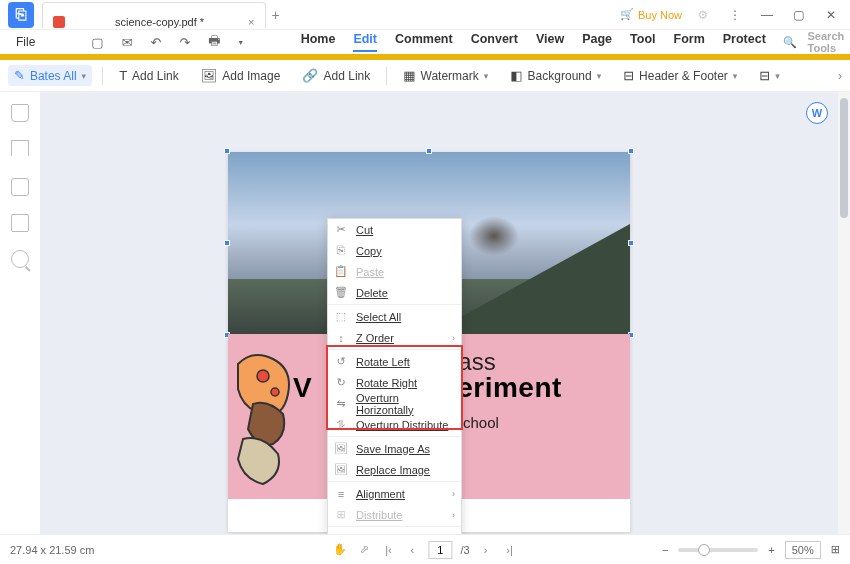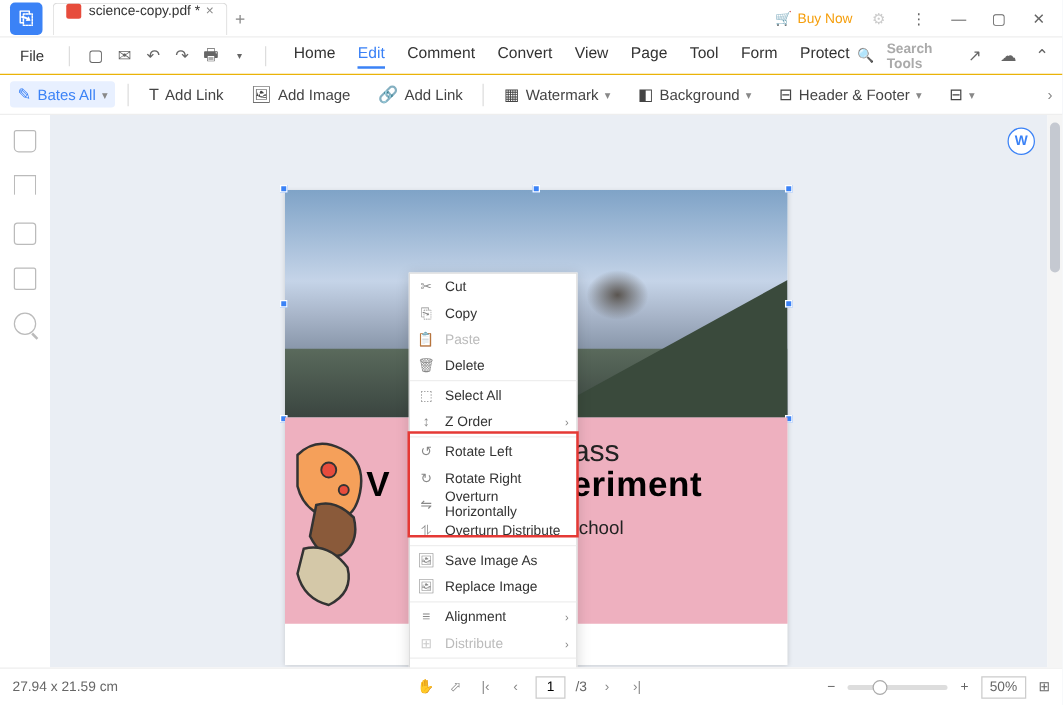--- a/index.html
+++ b/index.html
@@ -1,35 +1,35 @@
 <!DOCTYPE html>
 <html><head>
 <meta charset="utf-8">
 <style>
 * { margin: 0; padding: 0; box-sizing: border-box; font-family: -apple-system, BlinkMacSystemFont, "Segoe UI", sans-serif; }
 body { width: 850px; height: 564px; background: #fff; overflow: hidden; position: relative; font-size: 12px; color: #333; }
 
 
 .titlebar { height: 30px; display: flex; align-items: center; background: #fff; border-bottom: 1px solid #eee; }
 .app-icon { width: 26px; height: 26px; background: #3b82f6; border-radius: 4px; margin: 0 8px; display: flex; align-items: center; justify-content: center; color: #fff; font-weight: bold; font-size: 14px; }
-.tab { display: flex; align-items: flex-start; padding: 0 10px; height: 26px; border: 1px solid #ddd; border-bottom: none; border-radius: 4px 4px 0 0; font-size: 11px; background: #fff; position: relative; min-width: 140px; }
+.tab { display: flex; align-items: flex-end; padding: 0 10px; height: 26px; border: 1px solid #ddd; border-bottom: none; border-radius: 4px 4px 0 0; font-size: 11px; background: #fff; position: relative; min-width: 140px; gap: 44px; }
 .tab .icon { width: 12px; height: 12px; background: #e74c3c; border-radius: 2px; margin-right: 6px; }
 .tab-close { margin-left: auto; color: #888; cursor: pointer; }
 .tab-add { margin-left: 6px; color: #888; font-size: 14px; cursor: pointer; }
 .titlebar-right { margin-left: auto; display: flex; align-items: center; gap: 10px; padding-right: 8px; }
 .buy-now { color: #f59e0b; font-size: 11px; display: flex; align-items: center; gap: 4px; }
 .win-btn { width: 22px; text-align: center; color: #666; font-size: 12px; cursor: pointer; }
 
 
-.menubar { height: 30px; display: flex; align-items: center; padding: 0 8px; gap: 6px; border-bottom: 1px solid #eab308; justify-content: center; }
+.menubar { height: 30px; display: flex; align-items: center; padding: 0 8px; gap: 18px; border-bottom: 6px solid #eab308; }
 .file-menu { padding: 4px 8px; font-size: 12px; }
 .menubar .iconbtn { width: 22px; height: 22px; display: flex; align-items: center; justify-content: center; color: #666; cursor: pointer; font-size: 13px; }
 .menubar .sep { width: 1px; height: 16px; background: #ddd; margin: 0 6px; }
 .main-menu { display: flex; gap: 18px; margin-left: 10px; }
-.main-menu span { font-size: 12.5px; cursor: pointer; font-weight: 400; }
+.main-menu span { font-size: 12.5px; cursor: pointer; font-weight: 700; }
 .main-menu .active { color: #3b82f6; border-bottom: 2px solid #3b82f6; padding-bottom: 4px; }
 .menubar-right { margin-left: auto; display: flex; align-items: center; gap: 10px; color: #888; }
 .search-tools { font-size: 11px; color: #aaa; font-weight: bold; }
 
 
 .toolbar { height: 32px; display: flex; align-items: center; padding: 0 8px; gap: 10px; border-bottom: 1px solid #eee; }
 .tbitem { display: flex; align-items: center; gap: 5px; padding: 3px 6px; font-size: 12px; cursor: pointer; color: #444; border-radius: 3px; }
 .tbitem.primary { background: #e8f0ff; color: #3b82f6; }
 .tbitem .caret { font-size: 9px; color: #888; }
 .toolbar .sep { width: 1px; height: 18px; background: #ddd; }
@@ -67,21 +67,21 @@
 .pinkbox .title-lg .gap { display: inline-block; width: 145px; }
 .pinkbox .subtitle { position: absolute; left: 225px; top: 80px; font-size: 15px; color: #222; }
 .doodle { position: absolute; left: 5px; top: 10px; width: 95px; height: 145px; }
 
 
 .ctxmenu { position: absolute; left: 327px; top: 218px; width: 135px; background: #fff; border: 1px solid #ddd; box-shadow: 0 2px 10px rgba(0,0,0,0.15); font-size: 11px; }
 .ctxmenu .row { display: flex; align-items: center; height: 21px; padding: 0 6px; gap: 8px; cursor: pointer; }
 .ctxmenu .row.disabled { color: #bbb; cursor: default; }
 .ctxmenu .row .ico { width: 14px; text-align: center; color: #888; font-size: 11px; }
 .ctxmenu .row.disabled .ico { color: #ccc; }
-.ctxmenu .row .lbl { flex: 1; }
+.ctxmenu .row .lbl { flex: 1; text-decoration: underline; }
 .ctxmenu .row .arrow { color: #888; font-size: 9px; }
 .ctxmenu .divider { height: 1px; background: #eee; margin: 1px 0; }
 .redbox { position: absolute; border: 2px solid #e53935; pointer-events: none; }
 
 
 .wbadge { position: absolute; right: 22px; top: 102px; width: 22px; height: 22px; border-radius: 50%; border: 1.5px solid #3b82f6; background: #fff; display: flex; align-items: center; justify-content: center; color: #3b82f6; font-size: 11px; font-weight: bold; }
 
 
 .statusbar { position: absolute; bottom: 0; left: 0; right: 0; height: 30px; display: flex; align-items: center; padding: 0 10px; font-size: 11px; color: #666; background: #fff; border-top: 1px solid #eee; }
 .status-center { position: absolute; left: 50%; transform: translateX(-50%); display: flex; align-items: center; gap: 8px; }

